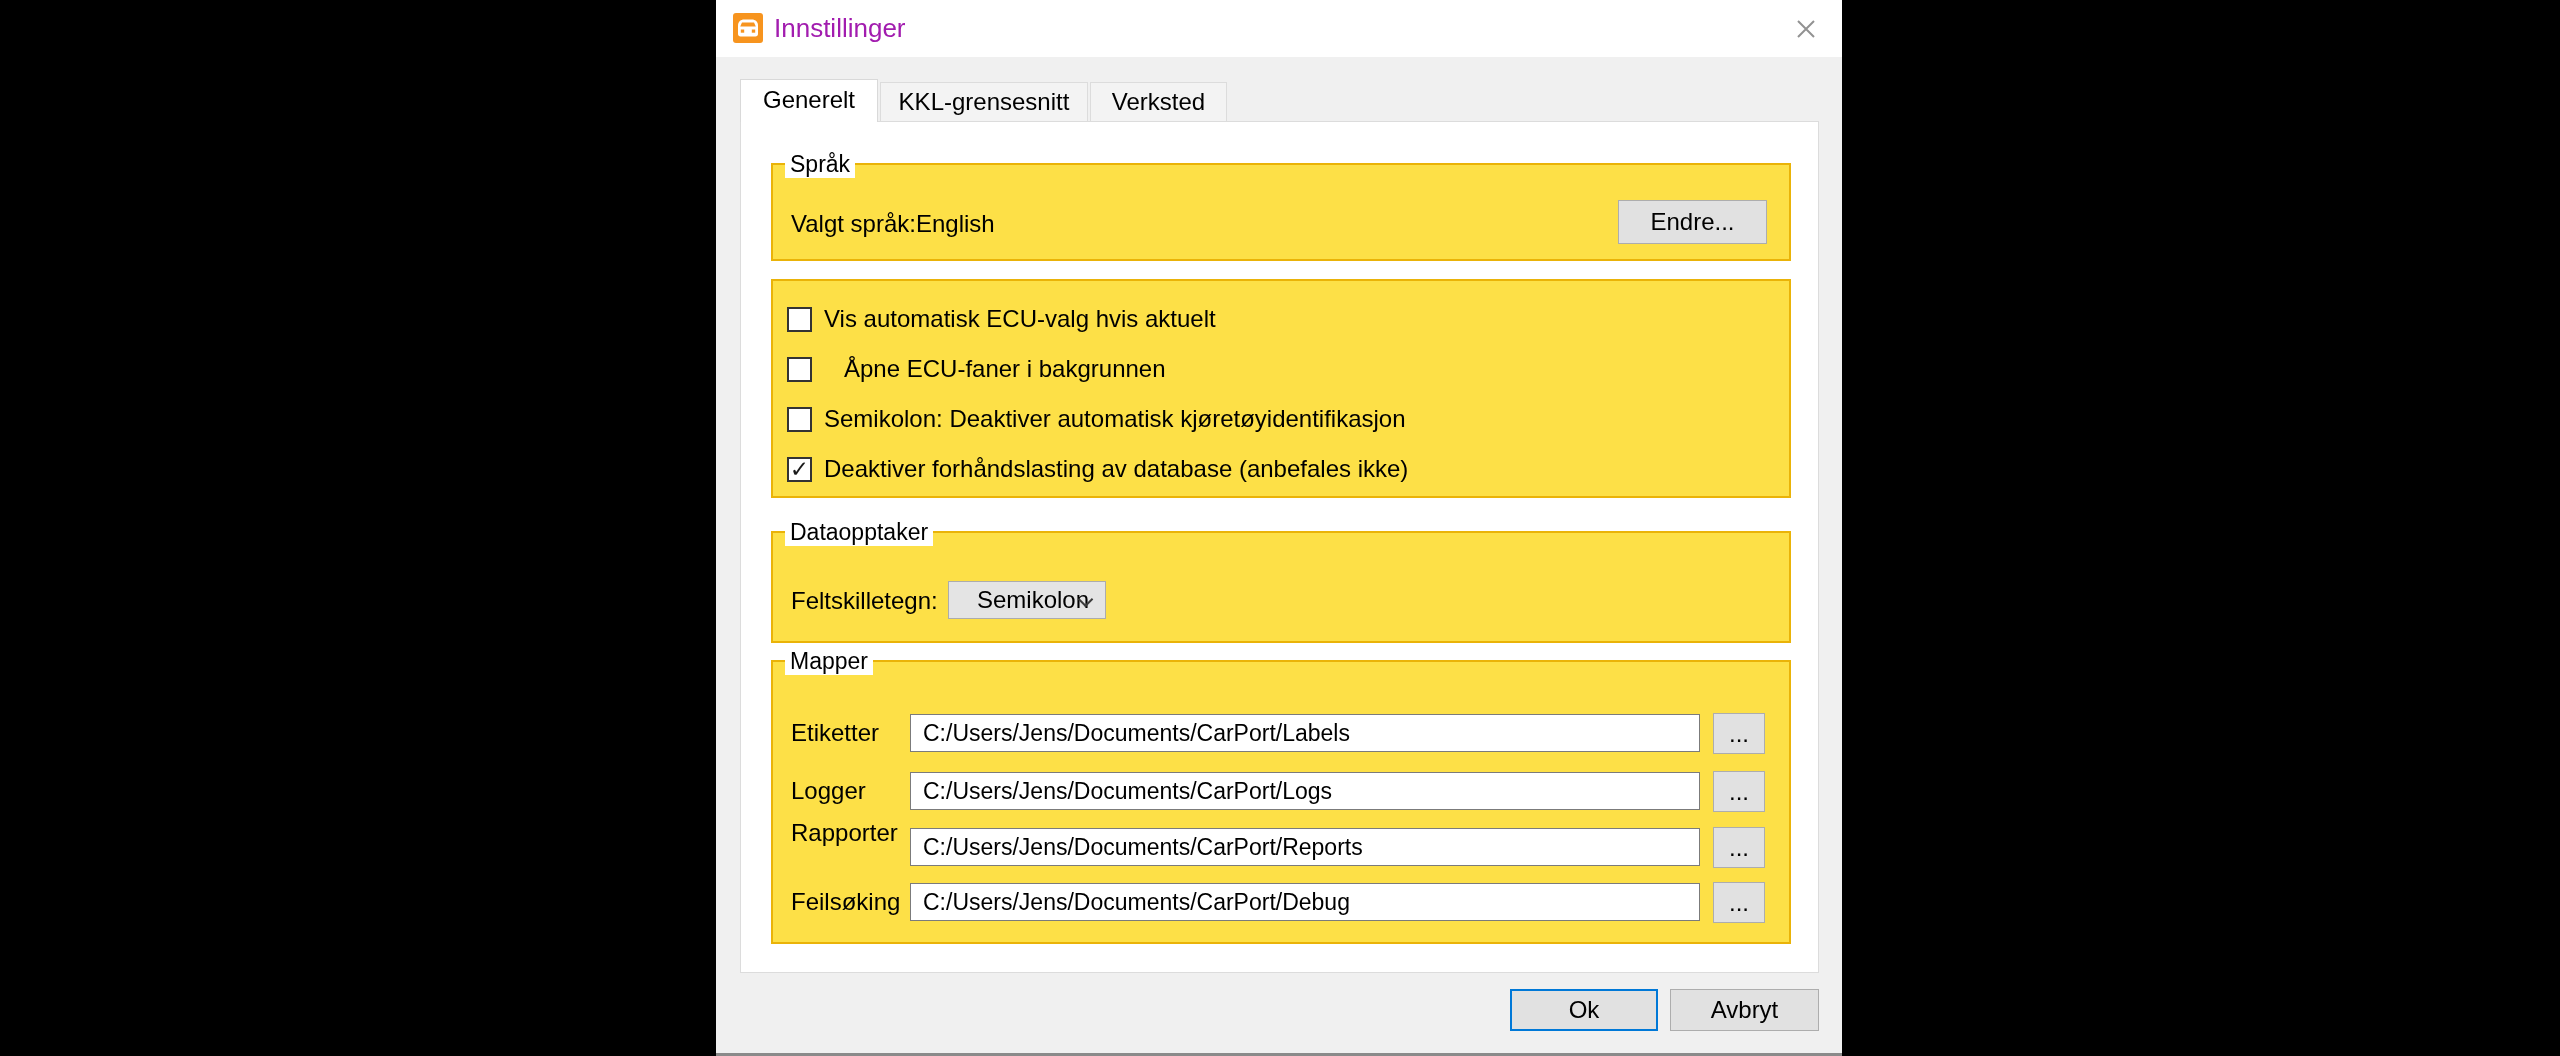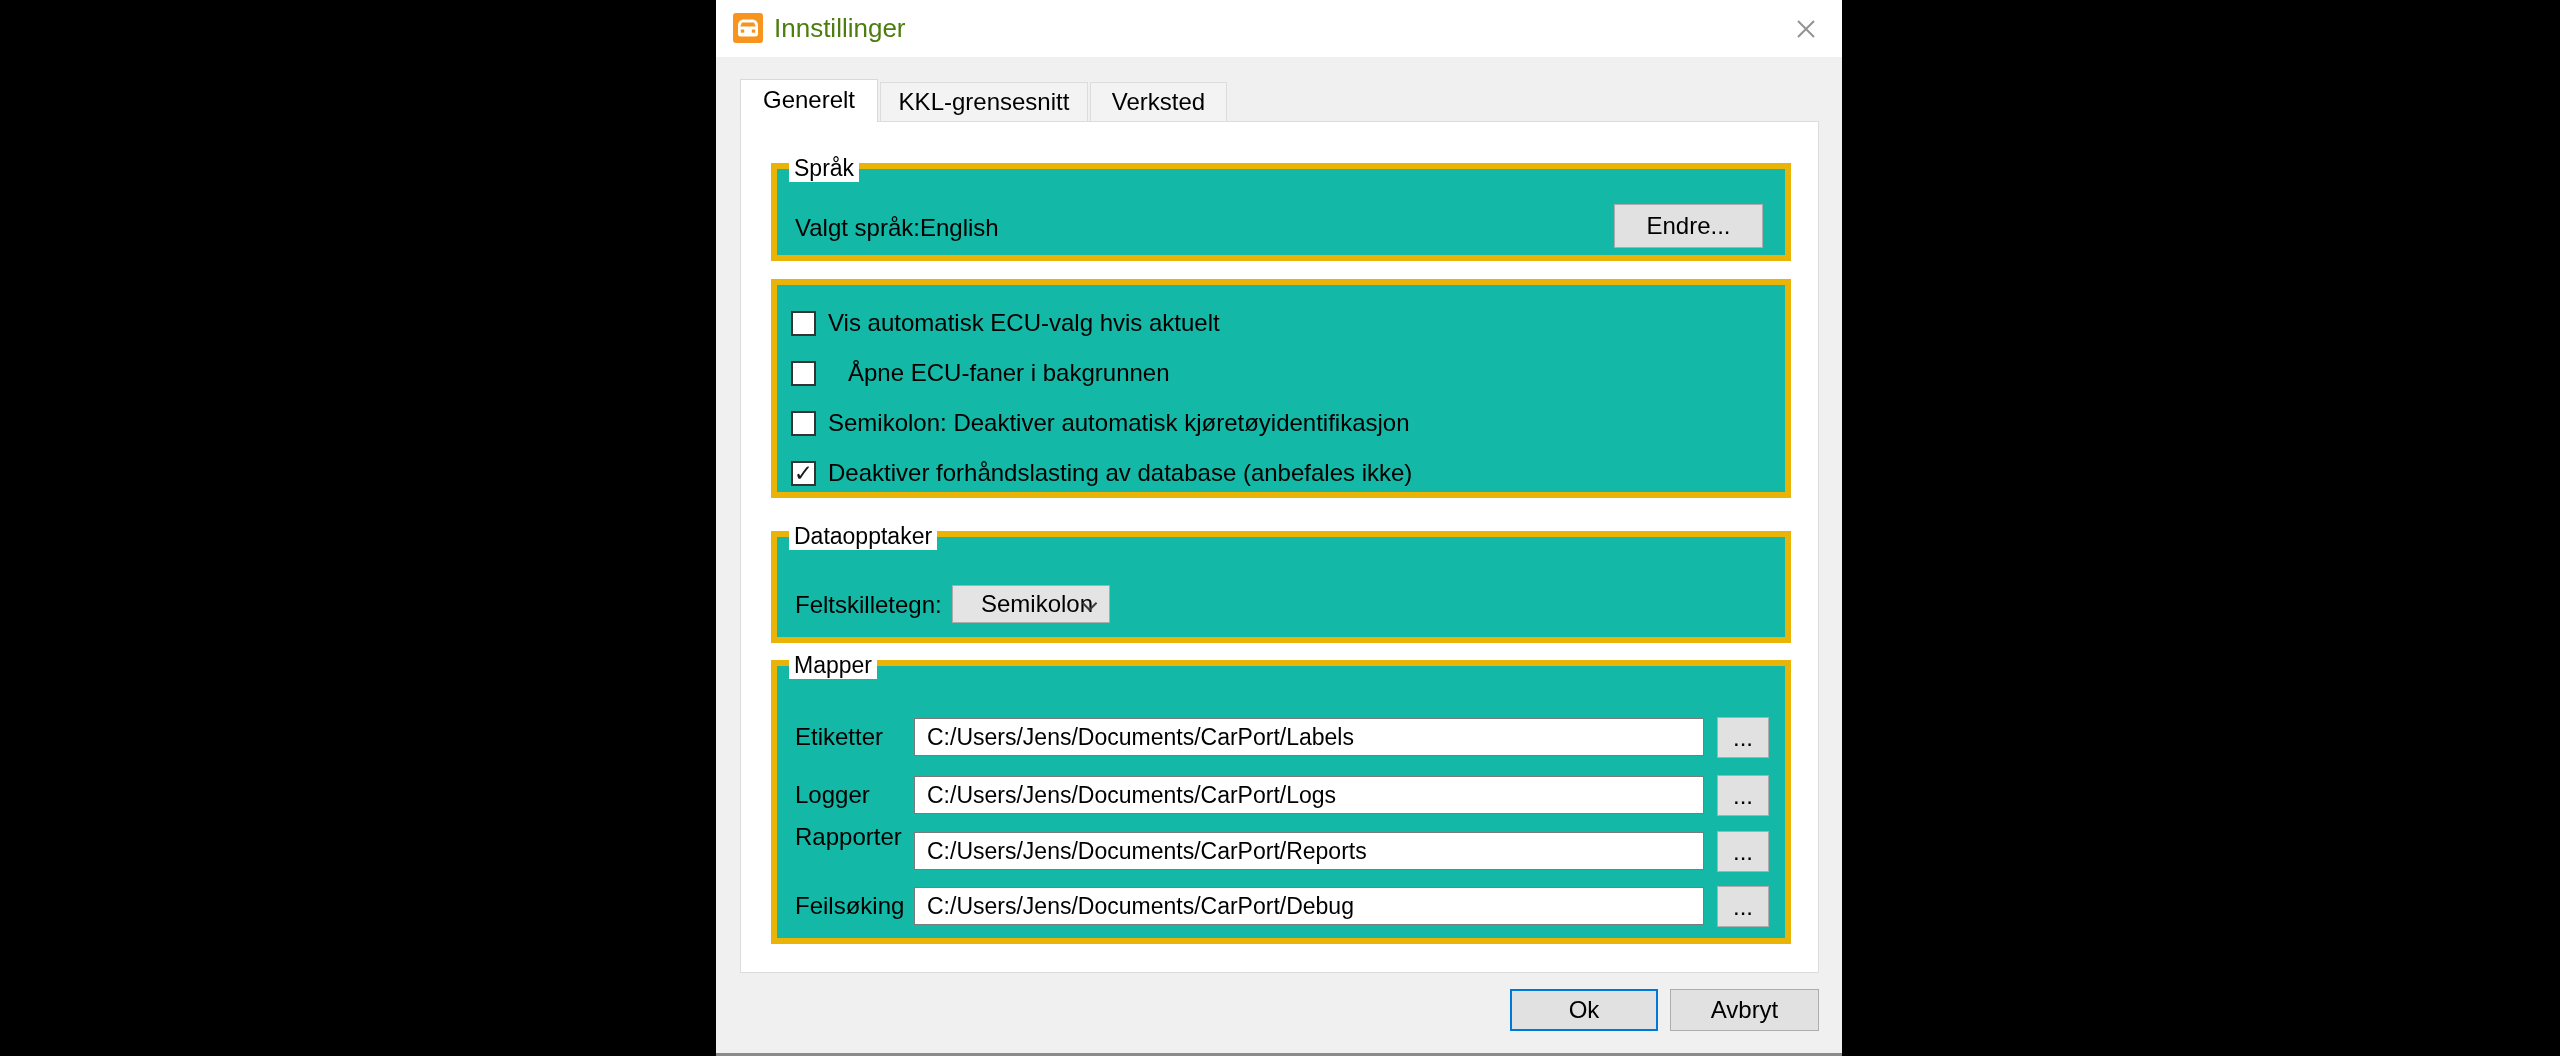--- a/index.html
+++ b/index.html
@@ -17,21 +17,21 @@
     width: 1126px; height: 1056px;
     background: #f0f0f0;
     border-bottom: 3px solid #8a8a8a;
   }
 
   
   .titlebar { position: absolute; left: 0; top: 0; right: 0; height: 57px; background: #fff; }
   .app-icon { position: absolute; left: 17px; top: 13px; width: 30px; height: 30px; }
   .title {
     position: absolute; left: 58px; top: 0; height: 57px; line-height: 57px;
-    font-size: 26px; color: #4d7c0f; white-space: nowrap;
+    font-size: 26px; color: #a21caf; white-space: nowrap;
   }
   .close-btn {
     position: absolute; right: 20px; top: 13px; width: 32px; height: 32px;
     display: flex; align-items: center; justify-content: center;
   }
 
   
   .tab { position: absolute; font-size: 24px; text-align: center; white-space: nowrap; }
   .tab-active {
     left: 24px; top: 79px; width: 138px; height: 43px; line-height: 40px;
@@ -45,21 +45,21 @@
     left: 374px; top: 82px; width: 137px; height: 39px; line-height: 37px;
     background: #f3f3f3; border: 1px solid #dcdcdc; border-bottom: none; z-index: 1;
   }
 
   
   .page {
     position: absolute; left: 24px; top: 121px; width: 1079px; height: 852px;
     background: #fff; border: 1px solid #dcdcdc; z-index: 2;
   }
 
-  .group { position: absolute; border: 6px solid #eab308; background: #14b8a6; }
+  .group { position: absolute; border: 2px solid #eab308; background: #fde047; }
   .legend {
     position: absolute; top: -14px; left: 12px; background: #fff;
     padding: 0 5px; font-size: 23px; line-height: 27px; white-space: nowrap;
   }
   .g-lang    { left: 30px; top: 41px;  width: 1020px; height: 98px;  }
   .g-options { left: 30px; top: 157px; width: 1020px; height: 219px; }
   .g-data    { left: 30px; top: 409px; width: 1020px; height: 112px; }
   .g-folders { left: 30px; top: 538px; width: 1020px; height: 284px; }
 
   .lang-row {

